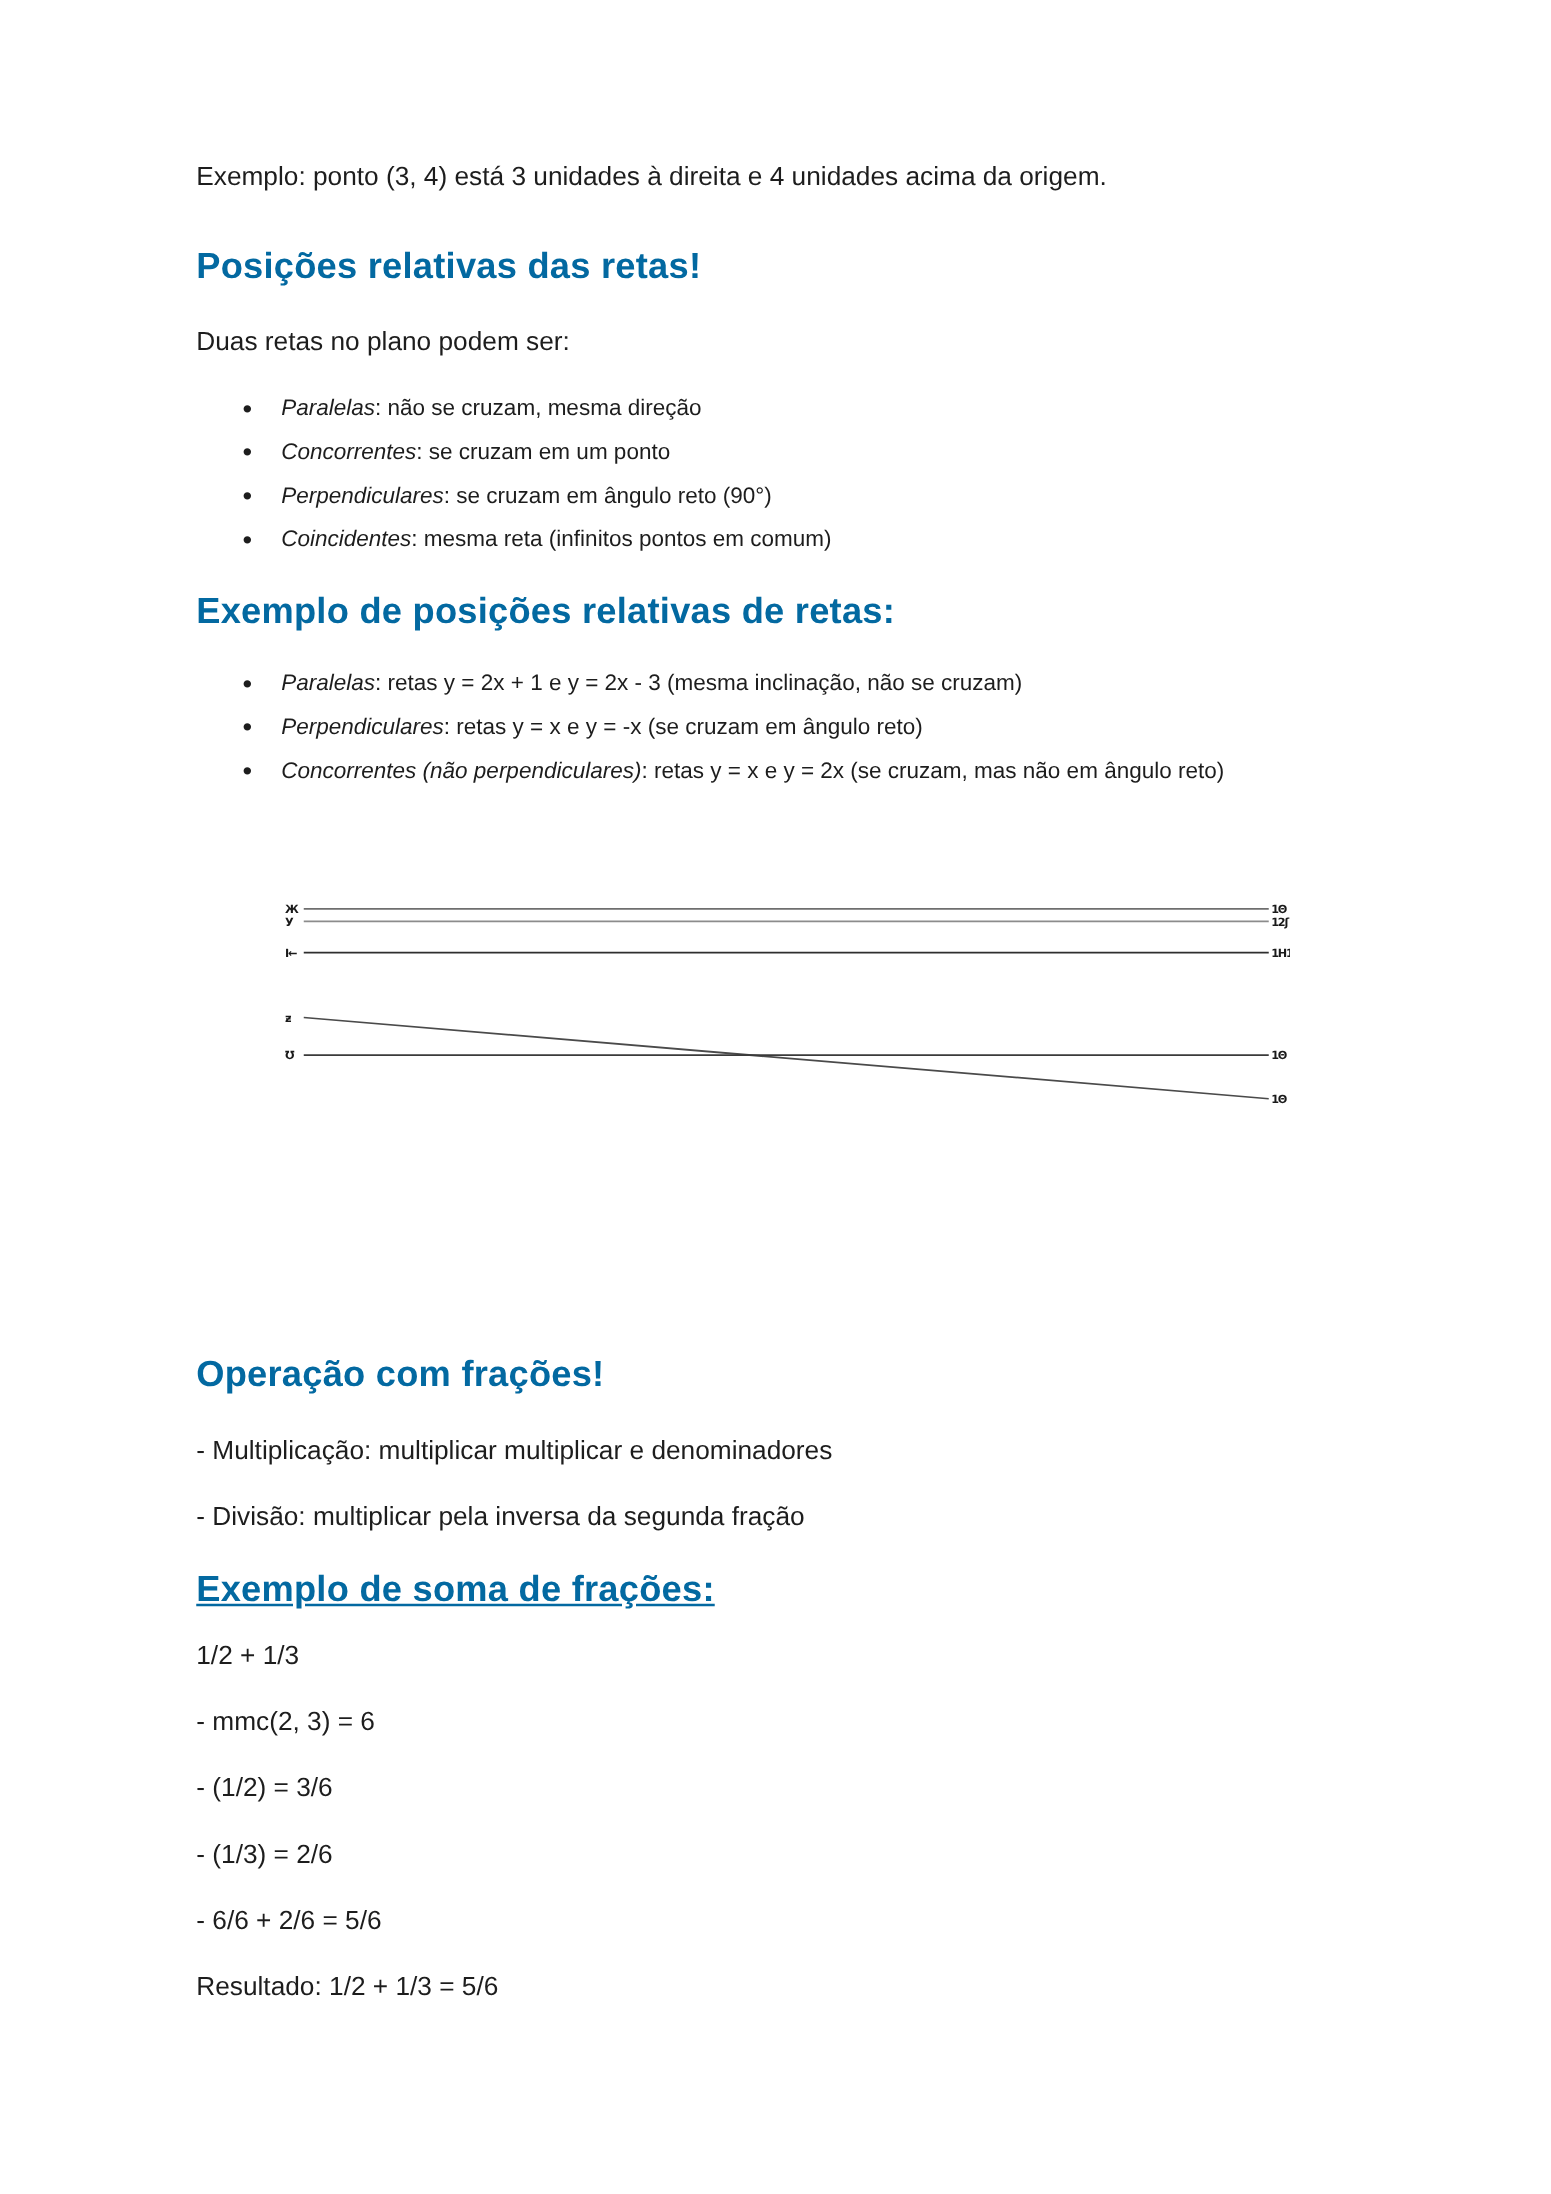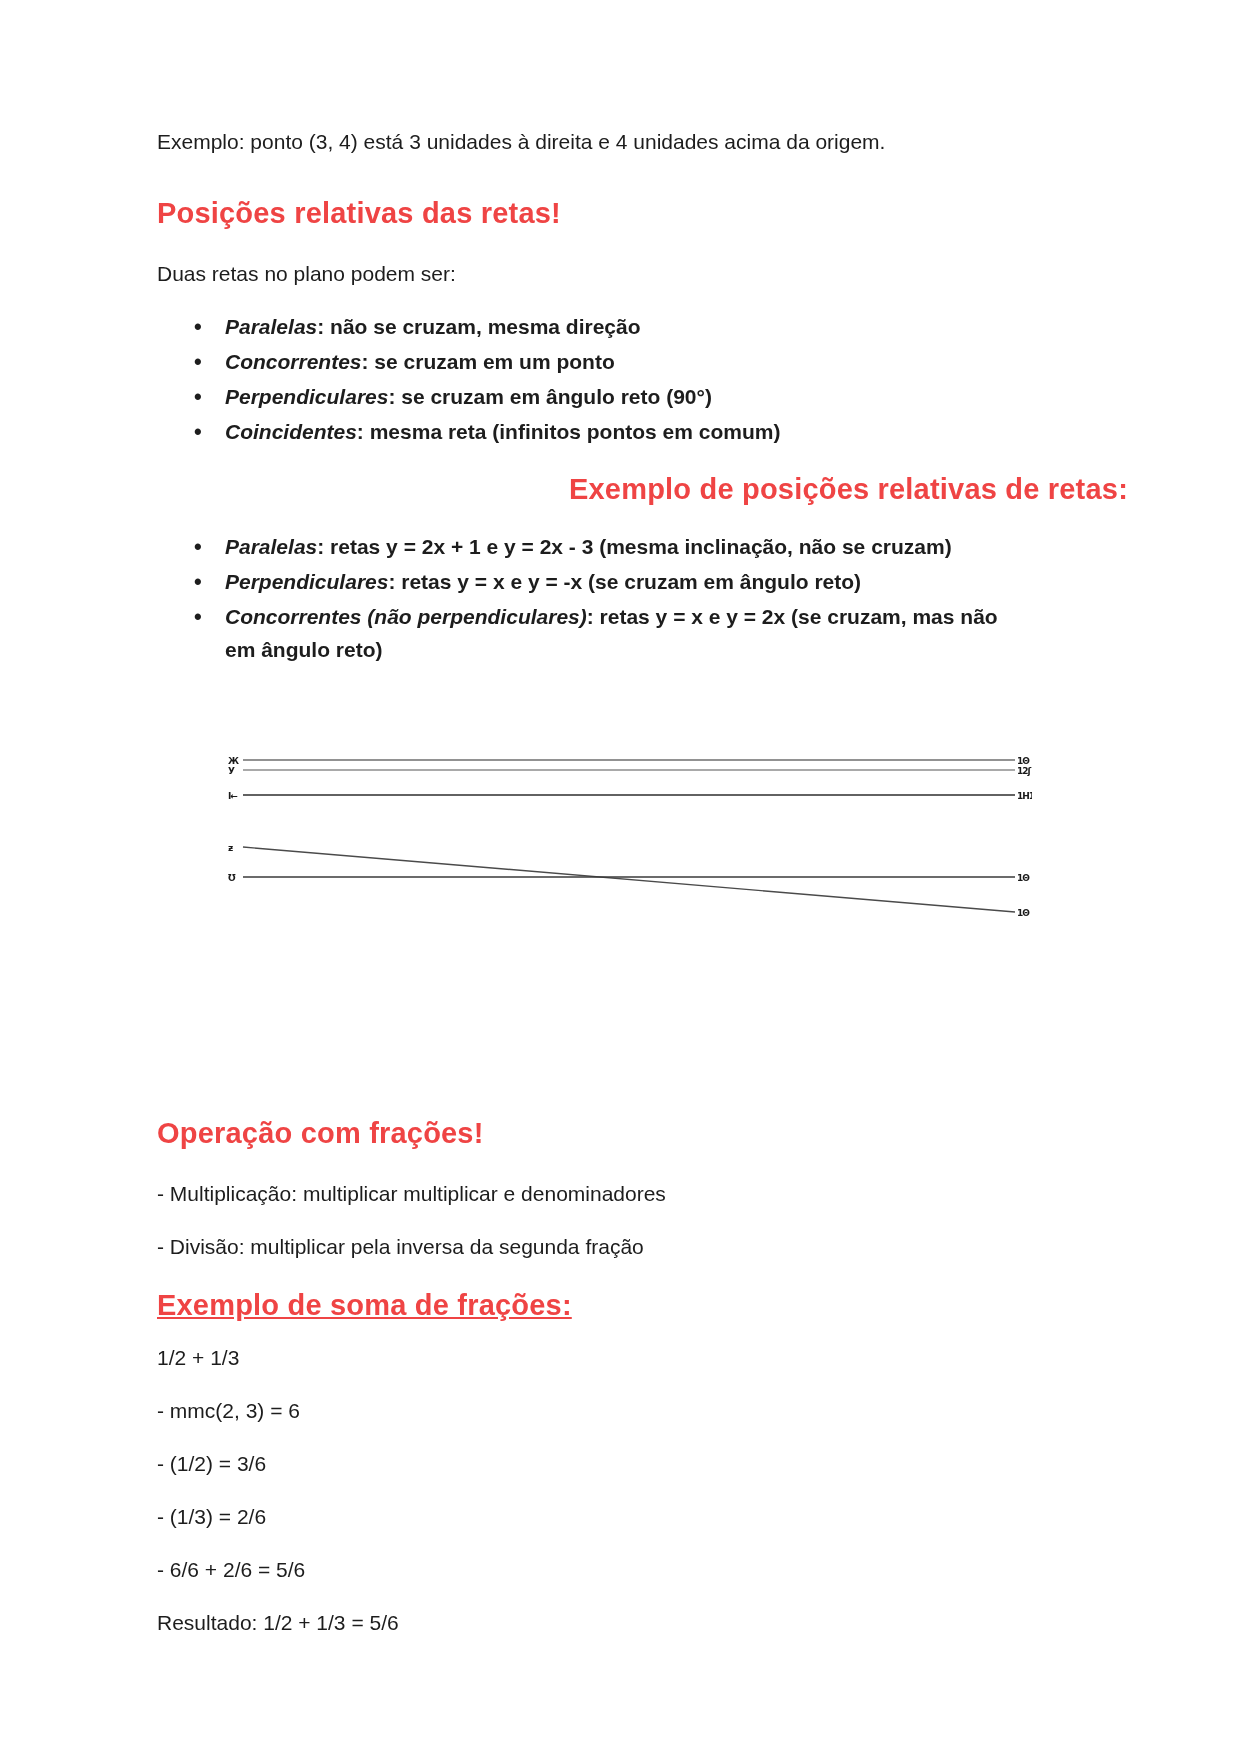--- a/index.html
+++ b/index.html
@@ -10,35 +10,34 @@
     box-sizing:border-box;
     padding:130px 135px 0 135px;
     font-family:"Liberation Sans", sans-serif;
     color:#1d1d1d;
     overflow:hidden;
     margin-left:22px;
   }
   p.body { font-size:21px; line-height:24px; margin:0 0 29px 0; }
   p.intro { margin:0; }
   .heading {
-    font-size:29px; line-height:34px; font-weight:700; color:#ef4444;
+    font-size:29px; line-height:34px; font-weight:700; color:#0369a1;
     margin:0; letter-spacing:0.2px;
   }
   .h-pos   { margin:42px 0 32px 0; }
-  .h-expos { margin:24px 0 24px 0;text-align:right; }
+  .h-expos { margin:24px 0 24px 0; }
   .h-op    { margin:104px 0 32px 0; }
   .h-soma  { margin:29px 0 24px 0;text-decoration:underline; }
   ul.bullets { list-style:none; margin:0 0 2px 0; padding:0; }
   ul.bullets li {
     position:relative;
     padding-left:68px;
-    font-size:21px; line-height:33px;
+    font-size:18px; line-height:33px;
     margin:0 0 2px 0;
     max-width:858px;
-    font-weight:bold;
   }
   ul.bullets li::before {
     content:"\2022";
     position:absolute; left:37px; top:0;
     font-size:22px; color:#1d1d1d;
   }
   .term { font-style:italic; }
   .figure-wrap {
     margin-top:4px;
     padding:86px 0 0 70px;

